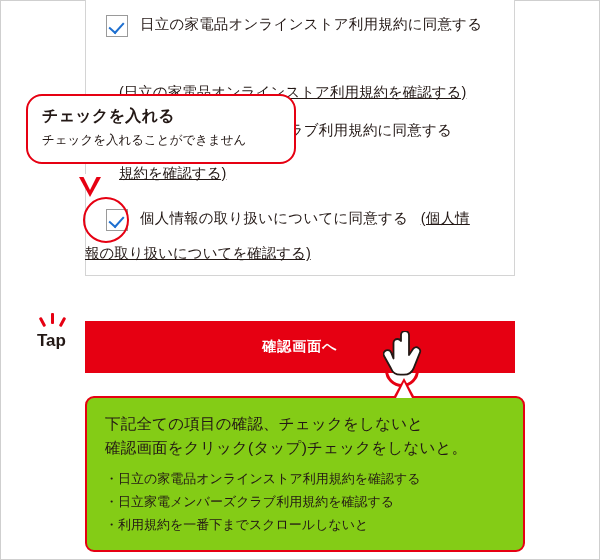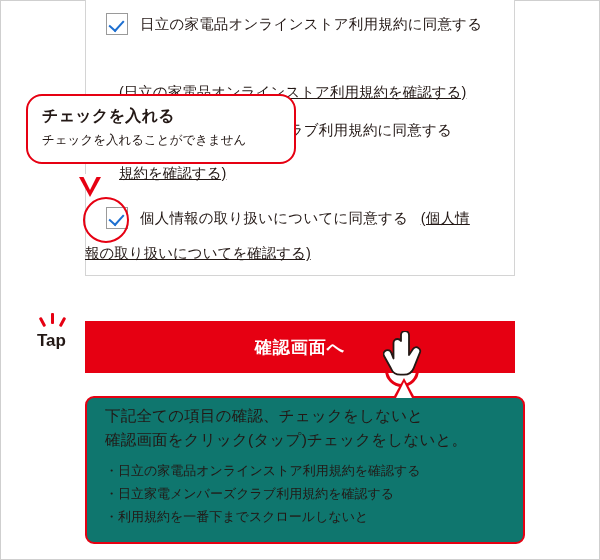--- a/index.html
+++ b/index.html
@@ -32,21 +32,21 @@
     width: 430px;
     height: 276px;
     border: 1px solid #d4d4d4;
     border-top: none;
     box-sizing: border-box;
     background: #ffffff;
   }
   .check-row {
     position: absolute;
     display: flex;
-    align-items: flex-start;
+    align-items: flex-end;
     left: 20px;
   }
   .cb {
     width: 22px;
     height: 22px;
     border: 1px solid #9a9a9a;
     box-sizing: border-box;
     background: #fff;
     position: relative;
     flex: 0 0 auto;
@@ -150,21 +150,21 @@
 
   
   .cta-button {
     position: absolute;
     left: 84px;
     top: 320px;
     width: 430px;
     height: 52px;
     background: #e60012;
     color: #ffffff;
-    font-size: 17px;
+    font-size: 14px;
     font-weight: bold;
     letter-spacing: 1px;
     display: flex;
     align-items: center;
     justify-content: center;
   }
 
   
   .tap-label {
     position: absolute;
@@ -204,24 +204,24 @@
     box-sizing: border-box;
     z-index: 6;
   }
 
   
   .callout-bottom {
     position: absolute;
     left: 84px;
     top: 395px;
     width: 440px;
-    background: #0f766e;
+    background: #84cc16;
     border: 2.5px solid #e60012;
     border-radius: 9px;
-    padding: 6px 16px 14px 18px;
+    padding: 14px 16px 14px 18px;
     box-sizing: border-box;
     z-index: 5;
   }
   .callout-bottom .lead {
     font-size: 15.5px;
     line-height: 1.55;
     color: #231815;
     letter-spacing: .2px;
   }
   .callout-bottom ul {

